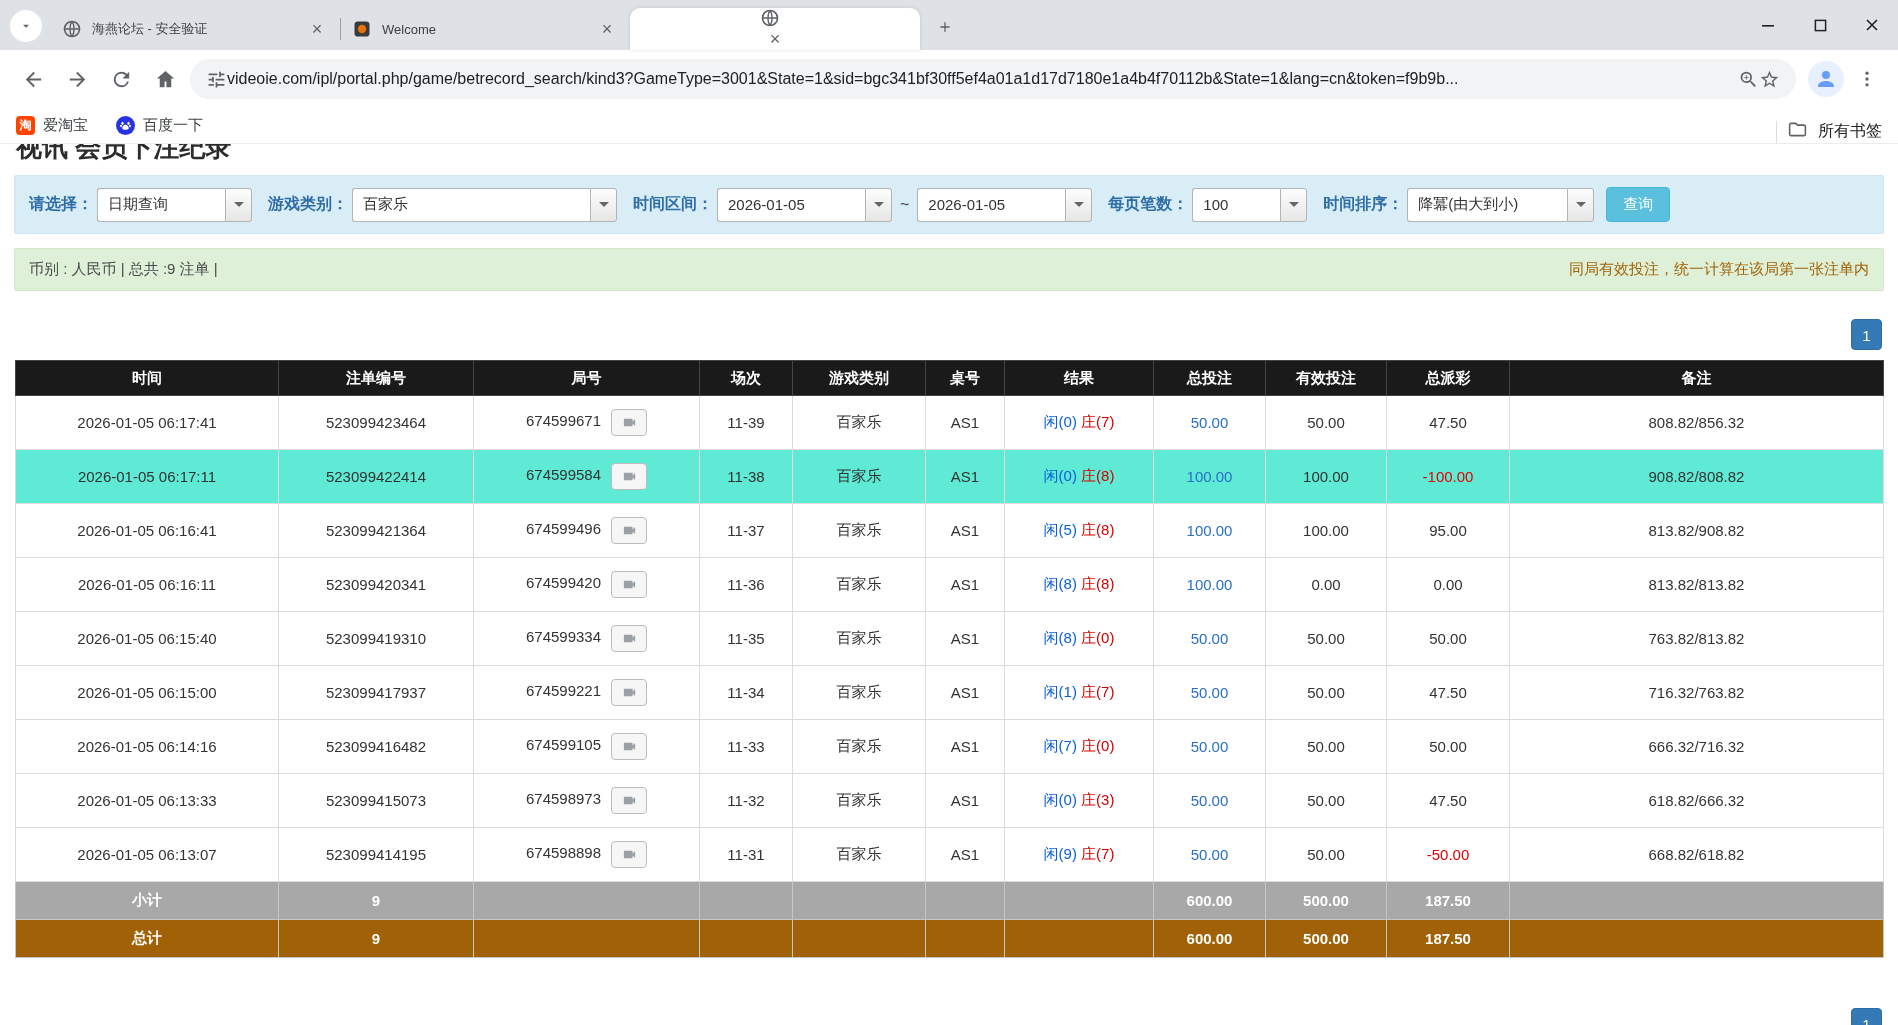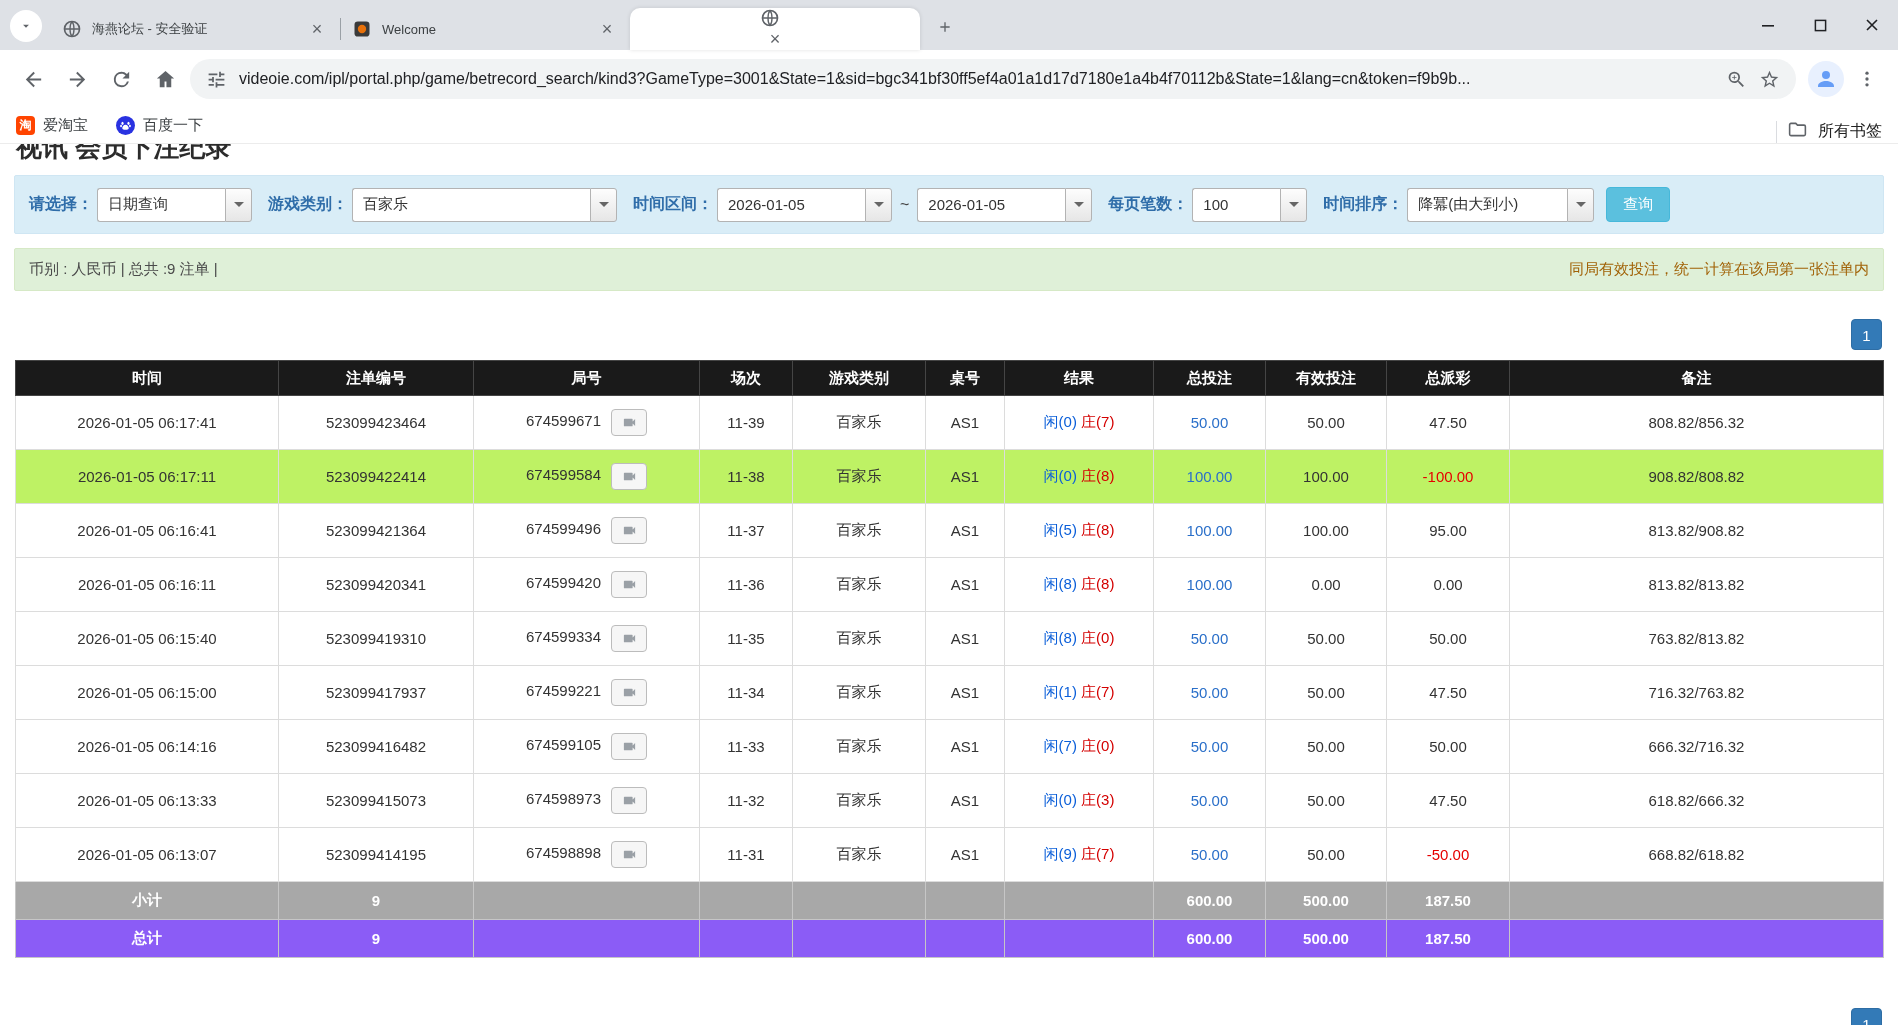--- a/index.html
+++ b/index.html
@@ -49,21 +49,21 @@
     height: 58px; background: #fff; display: flex; align-items: center;
     padding: 0 14px; gap: 6px;
   }
   .nav-icon {
     width: 38px; height: 38px; border-radius: 50%;
     display: flex; align-items: center; justify-content: center; flex: none;
   }
   .nav-icon svg { width: 23px; height: 23px; fill: #5f6368; }
   .omnibox {
     flex: 1; height: 40px; background: #f1f3f4; border-radius: 20px;
-    display: flex; align-items: center; padding: 16px 16px; gap: 12px; min-width: 0;
+    display: flex; align-items: center; padding: 16px 16px; min-width: 0;
   }
   .omnibox .url-text {
     flex: 1; font-size: 16px; color: #202124; white-space: nowrap; overflow: hidden; min-width: 0;
   }
   .omnibox svg { width: 21px; height: 21px; fill: #5f6368; flex: none; }
   .avatar-btn {
     width: 36px; height: 36px; border-radius: 50%; background: #e8f0fe;
     display: flex; align-items: center; justify-content: center; flex: none; margin-left: 6px;
   }
   .avatar-btn svg { width: 24px; height: 24px; fill: #669df6; }
@@ -140,36 +140,36 @@
     width: 1868px; font-size: 15px; text-align: center;
   }
   .bet-table th {
     background: #1a1a1a; color: #fff; height: 35px; font-weight: bold;
     border: 1px solid #454545; padding: 2px 4px;
   }
   .bet-table tbody td {
     border: 1px solid #dcdcdc; height: 54px; padding: 2px 6px; color: #333;
     background: #fff; overflow: hidden;
   }
-  .bet-table tr.highlight td { background: #bef264; }
+  .bet-table tr.highlight td { background: #5eead4; }
   .player { color: #0b5fd9; }
   .banker { color: #d40000; }
   .bet-link { color: #2a6fc9; text-decoration: none; cursor: pointer; }
   .neg { color: #e60000; }
   .video-btn {
     display: inline-flex; align-items: center; justify-content: center;
     width: 36px; height: 27px; margin-left: 10px; vertical-align: middle;
     border: 1px solid #bcbcbc; background: #f6f6f6; border-radius: 4px;
   }
   .video-btn svg { width: 17px; height: 15px; fill: #9aa0a6; }
   .bet-table tfoot td {
     height: 38px; color: #fff; font-weight: bold; border: 1px solid #c6c6c6; padding: 2px 6px;
   }
   .bet-table tr.subtotal td { background: #a8a8a8; }
-  .bet-table tr.grandtotal td { background: #8b5cf6; }
+  .bet-table tr.grandtotal td { background: #a16207; }
 </style>
 </head>
 <body>
 
 <div class="viewport">
 
   <div class="chrome">
 
     <div class="tabstrip">
       <div class="tab-search-btn">

